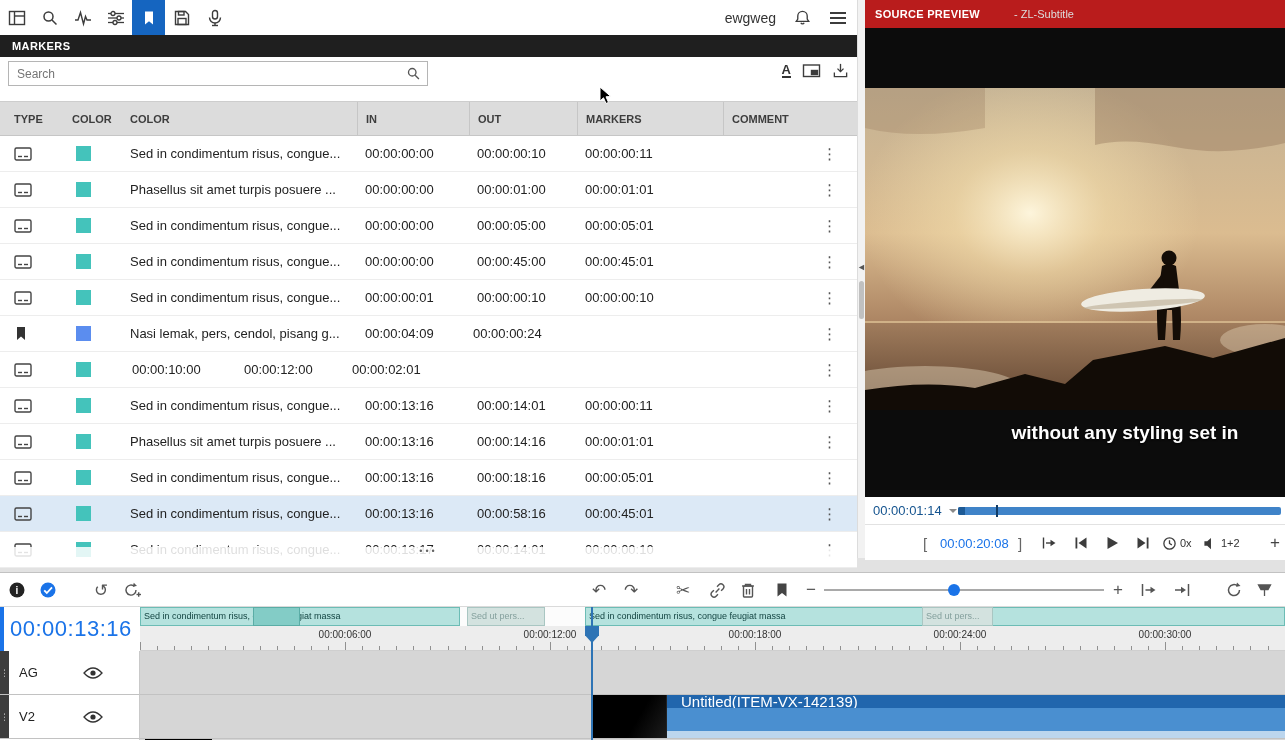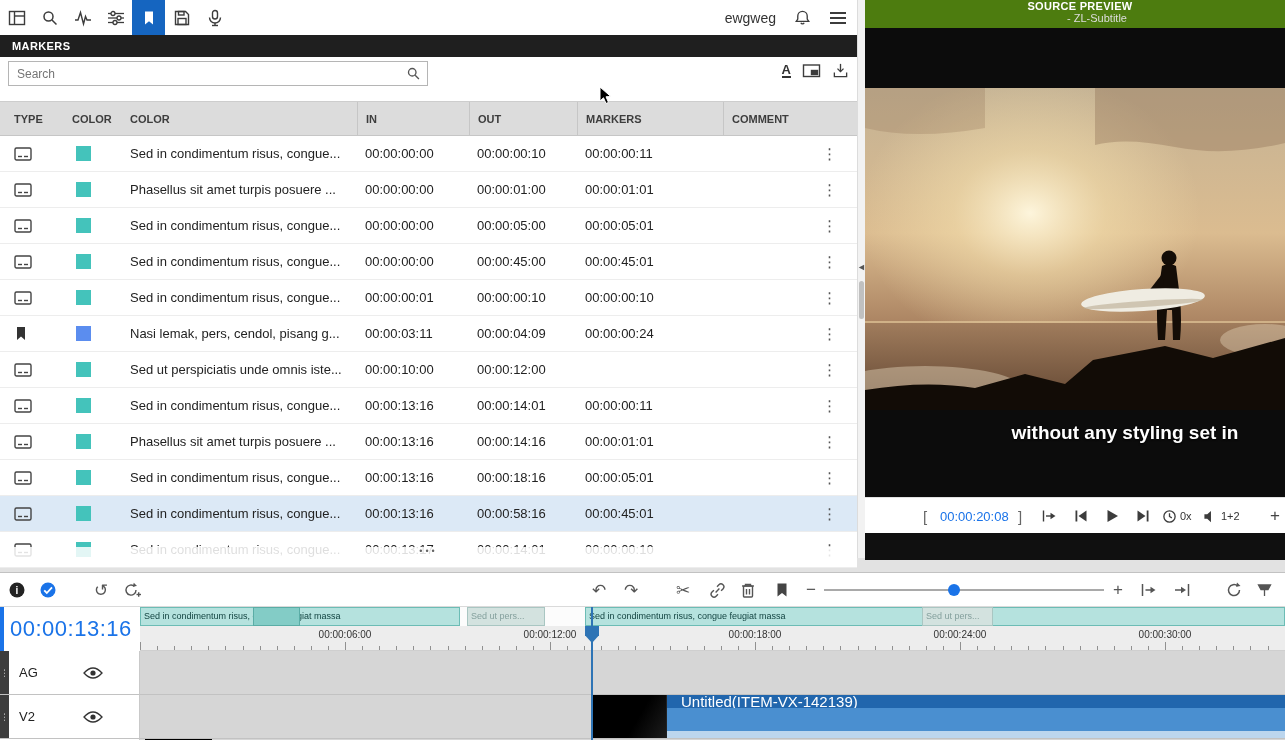--- a/index.html
+++ b/index.html
@@ -49,21 +49,21 @@
                    font-size:9px; letter-spacing:3px; color:#666; line-height:9px; background:rgba(255,255,255,.85);
                    cursor:row-resize; }
 
   
   .scroll-strip { position:absolute; left:857px; top:0; width:8px; height:558px; background:#f2f2f2; border-left:1px solid #dcdcdc; }
   .collapse-arrow { position:absolute; top:262px; left:-1px; font-size:9px; color:#555; cursor:pointer; }
   .scroll-thumb { position:absolute; top:281px; left:1px; width:5px; height:38px; background:#c0c0c0; border-radius:3px; cursor:pointer; }
 
   
   .preview { position:absolute; left:865px; top:0; width:420px; height:560px; background:#101010; }
-  .pv-header { height:28px; background:#4d7c0f; display:flex; align-items:center; padding-left:10px;flex-direction:column; }
+  .pv-header { height:28px; background:#b91c1c; display:flex; align-items:center; padding-left:10px; }
   .pv-title { color:#fff; font-size:11px; font-weight:bold; letter-spacing:.3px; }
   .pv-item { color:#ddd; font-size:11px; margin-left:34px; }
   .pv-video { position:relative; height:469px; background:#0c0c0c; overflow:hidden; }
   .pv-image { position:absolute; top:60px; left:0; width:420px; height:322px; }
   .pv-caption { position:absolute; top:394px; left:100px; width:320px; text-align:center; color:#fff;
                 font-weight:bold; font-size:19px; text-shadow:0 1px 2px #000; }
   .pv-tc-row { position:relative; height:27px; background:#fff; display:flex; align-items:center; padding-left:8px; }
   .pv-tc { color:#15548f; font-size:13px; }
   .caret { display:inline-block; border:4px solid transparent; border-top-color:#8a8a8a; margin-left:7px; transform:translateY(2px); }
   .scrubber { position:absolute; left:93px; right:4px; top:10px; height:8px; background:#3f83c8; border-radius:2px; }
@@ -383,45 +383,42 @@
                 <path d="M3 1 h8 v13 l-4 -3.4 -4 3.4 z" fill="#333"></path>
               </svg>
             </span>
           </div>
           <div class="cell col-color">
             <span class="swatch" style="background:#5b8def"></span>
           </div>
           <div class="col-name">
             <span class="name">Nasi lemak, pers, cendol, pisang g...</span>
           </div>
-          <div class="cell col-in tc">00:00:03:11</div>
           <div class="cell col-out tc">00:00:04:09</div>
           <div class="cell col-duration tc">00:00:00:24</div>
           <div class="cell col-comment">
             <span class="kebab">⋮</span>
           </div>
         </div>
         <div class="mrow">
           <div class="cell col-type">
             <span>
               <svg width="18" height="16" viewBox="0 0 18 16" fill="none" stroke="#444" stroke-width="1.4">
                 <rect x="1" y="2" width="16" height="12" rx="1.5"></rect>
                 <line x1="4" y1="10.5" x2="8" y2="10.5"></line>
                 <line x1="10" y1="10.5" x2="14" y2="10.5"></line>
               </svg>
             </span>
           </div>
           <div class="cell col-color">
             <span class="swatch" style="background:#44c3bb"></span>
           </div>
-          <div class="col-name">
-            <span class="name">Sed ut perspiciatis unde omnis iste...</span>
-          </div>
           <div class="cell col-in tc">00:00:10:00</div>
           <div class="cell col-out tc">00:00:12:00</div>
+          <div class="cell col-duration tc">00:00:02:01</div>
           <div class="cell col-comment">
             <span class="kebab">⋮</span>
           </div>
         </div>
         <div class="mrow">
           <div class="cell col-type">
             <span>
               <svg width="18" height="16" viewBox="0 0 18 16" fill="none" stroke="#444" stroke-width="1.4">
                 <rect x="1" y="2" width="16" height="12" rx="1.5"></rect>
                 <line x1="4" y1="10.5" x2="8" y2="10.5"></line>
@@ -586,20 +583,28 @@
           </g>
           <g transform="rotate(-4 278 212)">
             <ellipse cx="278" cy="212" rx="62" ry="11" fill="#efece2"></ellipse>
             <ellipse cx="278" cy="216" rx="60" ry="3" fill="#b9ab92" opacity="0.6"></ellipse>
           </g>
         </svg>
       </div>
       <div class="pv-caption">without any styling set in</div>
     </div>
 
+    <div class="pv-tc-row">
+      <span class="pv-tc">00:00:01:14</span>
+      <span class="caret"></span>
+      <div class="scrubber">
+        <div class="scrub-start"></div>
+        <div class="scrub-notch"></div>
+      </div>
+    </div>
 
     <div class="pv-transport">
       <span class="tp bracket noclick" style="left:58px">[</span>
       <span class="tp tp-tc" style="left:75px">00:00:20:08</span>
       <span class="tp bracket noclick" style="left:153px">]</span>
       <span class="tp" style="left:176px">
           <svg width="17" height="16" viewBox="0 0 17 16" fill="#3c3c3c" stroke="#3c3c3c" stroke-width="1.4">
             <line x1="2.5" y1="2.5" x2="2.5" y2="13.5"></line>
             <line x1="5" y1="8" x2="10" y2="8"></line>
             <path d="M9.5 4.8 L14.5 8 L9.5 11.2 z" stroke="none"></path>

